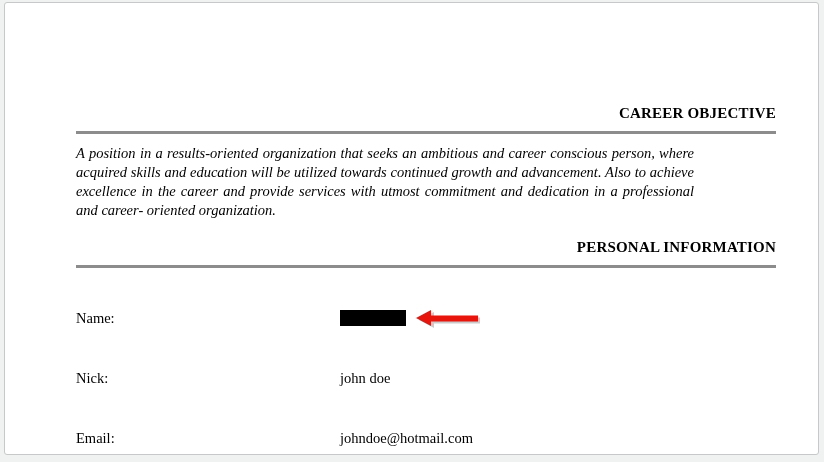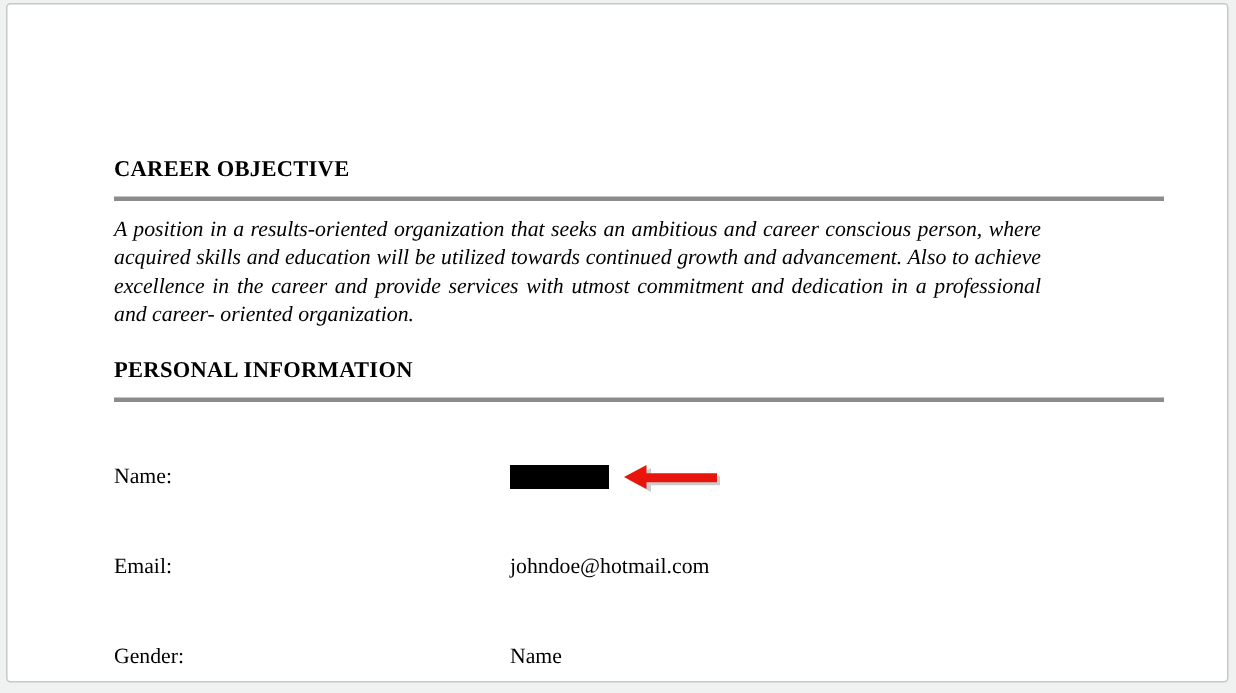--- a/index.html
+++ b/index.html
@@ -28,20 +28,21 @@
     left: 71px;
     top: 102px;
     width: 700px;
   }
   .section-heading {
     margin: 0;
     font-size: 15px;
     line-height: 17px;
     font-weight: bold;
     letter-spacing: 0.2px;
+    text-align: right;
   }
   .section-rule {
     height: 3px;
     background: #8c8c8c;
     margin-top: 9px;
     border: 0;
   }
   .objective-body {
     margin: 10px 0 0 0;
     width: 618px;
@@ -99,20 +100,24 @@
             <svg class="redaction-svg" width="66" height="16" viewBox="0 0 66 16">
               <rect x="0" y="0" width="66" height="16" fill="#000000"></rect>
             </svg>
             <svg class="arrow-svg" width="66" height="20" viewBox="0 0 66 20">
               <polygon points="4,12 19,4 19,9.5 65,9.5 65,15.5 19,15.5 19,20" opacity="0.55" fill="#a0a0a0"></polygon>
               <polygon points="1,10 16,2 16,7.5 63,7.5 63,13.5 16,13.5 16,18" fill="#e8150d"></polygon>
             </svg>
           </span>
         </div>
 
+        <div class="info-row">
+          <span class="info-label">Nick:</span>
+          <span class="info-value">john doe</span>
+        </div>
 
 
         <div class="info-row">
           <span class="info-label">Email:</span>
           <span class="info-value">johndoe@hotmail.com</span>
         </div>
 
         <div class="info-row">
           <span class="info-label">Gender:</span>
           <span class="info-value">Name</span>

